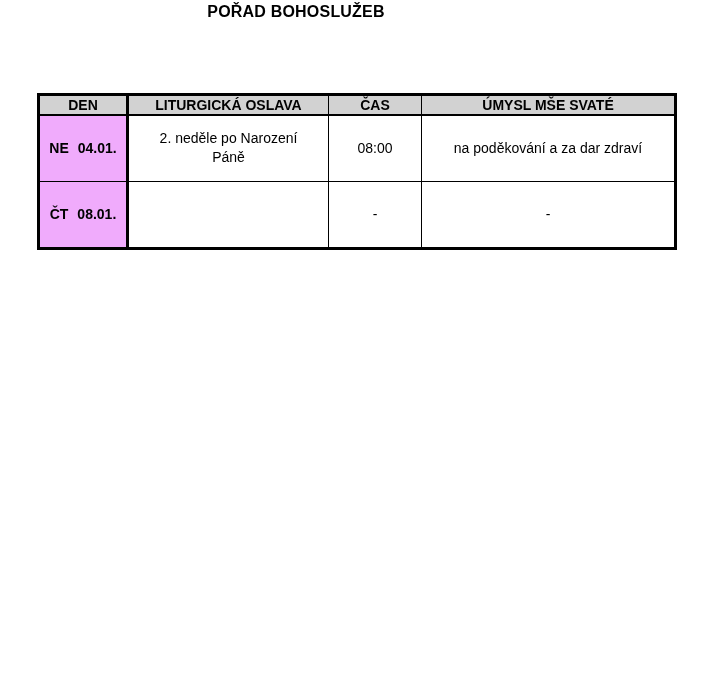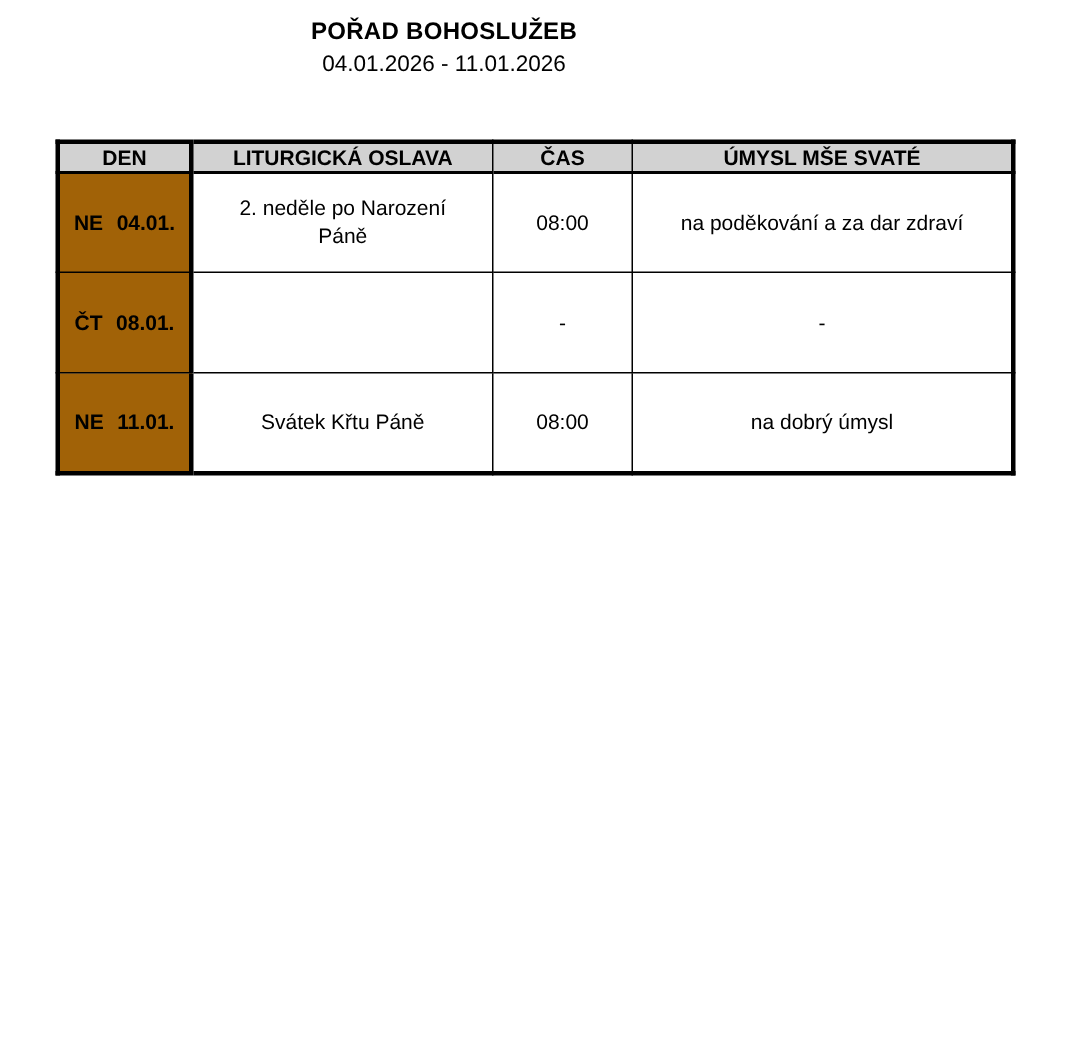--- a/index.html
+++ b/index.html
@@ -6,21 +6,21 @@
   html, body {
     width: 712px; height: 692px;
     background: #ffffff;
     font-family: "Liberation Sans", sans-serif;
     color: #000000;
     overflow: hidden;
     position: relative;
   }
   .title-block {
     position: absolute;
-    top: 11px; left: 0;
+    top: 1px; left: 0;
     width: 592px;
     text-align: center;
   }
   .title-line {
     font-size: 16px;
     font-weight: bold;
     line-height: 21px;
     letter-spacing: 0.2px;
   }
   .date-line {
@@ -54,36 +54,35 @@
   td {
     border: 1px solid #000000;
     height: 67px;
     font-size: 14px;
     text-align: center;
     vertical-align: middle;
     padding: 0 14px;
     line-height: 19px;
   }
   td.den-cell {
-    background: #a16207;
+    background: #f0abfc;
     border-right: 3px solid #000000;
     font-weight: bold;
     padding: 0 4px;
     white-space: nowrap;
   }
   td.den-cell .day-abbr { margin-right: 9px; }
   
   tbody tr:nth-child(5) td { border-top: 2px solid #999999; border-radius: 11px; }
 </style>
 </head>
 <body>
 
 <div class="title-block">
   <div class="title-line">POŘAD BOHOSLUŽEB</div>
-  <div class="date-line">04.01.2026 - 11.01.2026</div>
 </div>
 
 <table class="schedule">
   <colgroup>
     <col class="c-den">
       <col class="c-osl">
       <col class="c-cas">
       <col class="c-umy">
   </colgroup>
   <thead>
@@ -100,20 +99,14 @@
     <td>2. neděle po Narození Páně</td>
     <td>08:00</td>
     <td>na poděkování a za dar zdraví</td>
   </tr>
       <tr>
     <td class="den-cell"><span class="day-abbr">ČT</span><span class="day-date">08.01.</span></td>
     <td></td>
     <td>-</td>
     <td>-</td>
   </tr>
-      <tr>
-    <td class="den-cell"><span class="day-abbr">NE</span><span class="day-date">11.01.</span></td>
-    <td>Svátek Křtu Páně</td>
-    <td>08:00</td>
-    <td>na dobrý úmysl</td>
-  </tr>
     </tbody>
 </table>
 
 </body></html>

